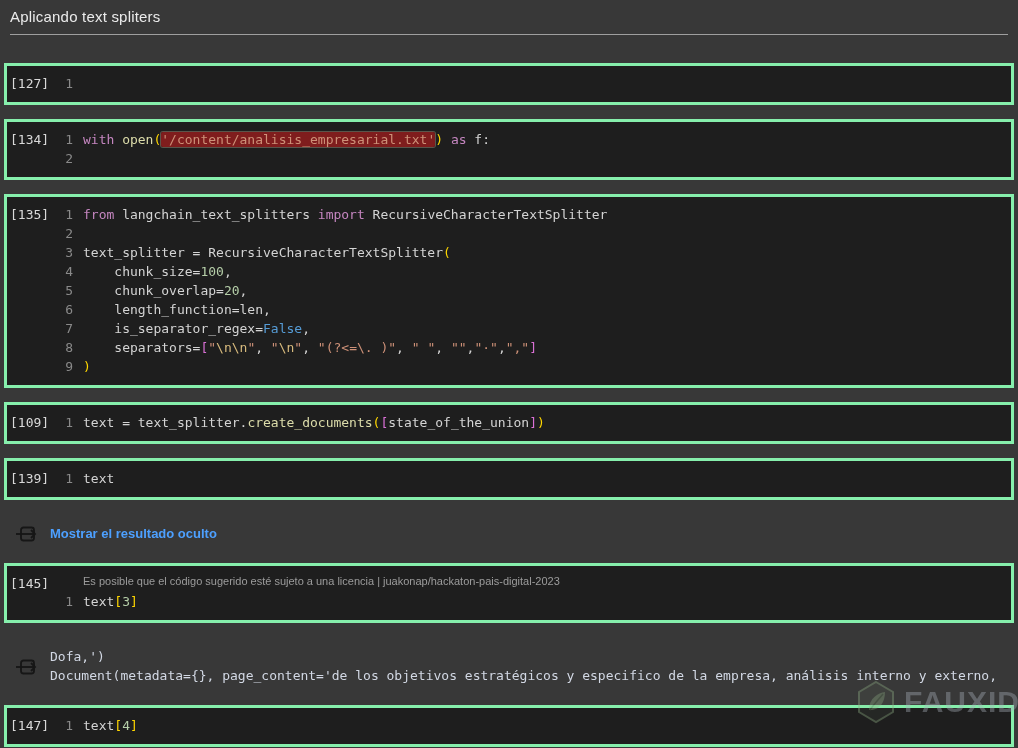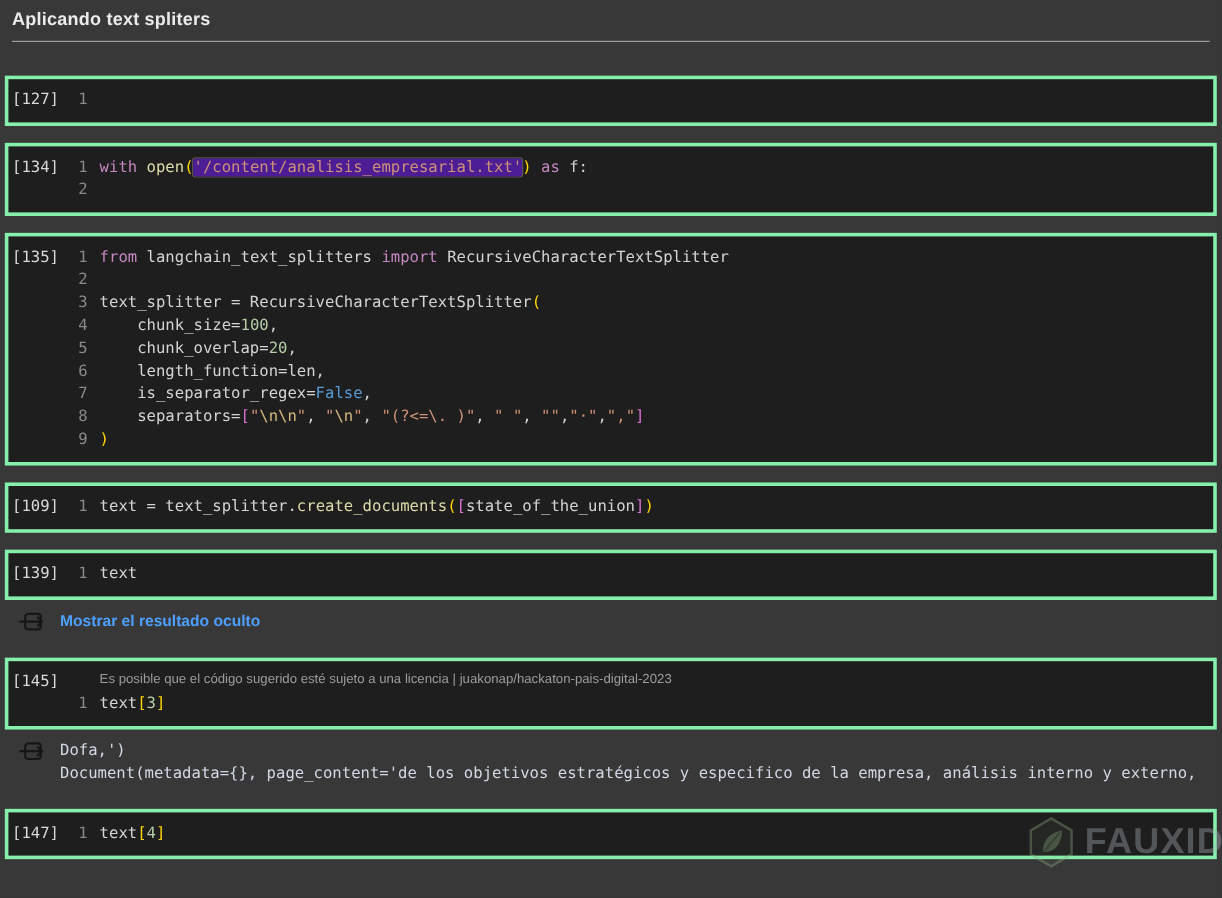--- a/index.html
+++ b/index.html
@@ -1,51 +1,51 @@
 <!DOCTYPE html>
 <html><head>
 <meta charset="utf-8">
 <style>
   *{margin:0;padding:0;box-sizing:border-box}
   html,body{width:1018px;height:748px;overflow:hidden}
   body{background:#383838;font-family:"Liberation Sans",sans-serif;position:relative}
 
   .header{padding:8px 10px 0}
-  .header .title{color:#ebebeb;font-size:15px;font-weight:bold;letter-spacing:.2px;padding-bottom:9px}
+  .header .title{color:#ebebeb;font-size:15px;font-weight:normal;letter-spacing:.2px;padding-bottom:9px}
   .header .rule{border-bottom:1px solid #9f9f9f}
 
   .cell{margin:14px 4px 0;background:#1e1e1e;border:3px solid #86efac;display:flex;align-items:flex-start;padding:8px 0 9px}
   .cell.first{margin-top:28px}
   .exec{width:50px;padding-left:3px;color:#d9d9d9;font:13px/19px "DejaVu Sans Mono",monospace;flex:none}
   .code{flex:1;font:13px/19px "DejaVu Sans Mono",monospace;cursor:text}
   .codeline{display:flex;min-height:19px}
   .ln{width:16px;text-align:right;color:#8a8a8a;flex:none;margin-right:10px}
   .src{white-space:pre}
   .notice{font:11px/15px "Liberation Sans",sans-serif;color:#9c9c9c;margin-left:26px;margin-bottom:3px}
 
-  .output{margin:2px 4px 0;padding:6px 0 6px 12px;display:flex;align-items:flex-start;gap:12px}
+  .output{margin:18px 4px 0;padding:6px 0 6px 12px;display:flex;align-items:center;gap:12px}
   .outicon{flex:none;width:22px;height:18px;margin-top:1px;cursor:pointer}
   .outbody{font:13px/19px "DejaVu Sans Mono",monospace;color:#d2d8e4}
   .outline{white-space:pre}
   .outlink{color:#4da0ff;font:600 13px/19px "Liberation Sans",sans-serif;cursor:pointer}
 
   .bulb{display:inline-block;width:16px;height:15px;margin-right:13px;vertical-align:-2px}
 
   
   .tk-plain{color:#d4d4d4}
   .tk-kw{color:#c586c0}
   .tk-fn{color:#dcdcaa}
   .tk-magic{color:#569cd6}
   .tk-str{color:#ce9178}
   .tk-esc{color:#d7ba7d}
   .tk-num{color:#b5cea8}
   .tk-bool{color:#569cd6}
   .tk-b1{color:#ffd700}
   .tk-b2{color:#da70d6}
-  .tk-strhl{color:#ce9178;background:#4c1d95;border-radius:2px;box-shadow:0 0 0 1px #5a554b}
+  .tk-strhl{color:#ce9178;background:#7f1d1d;border-radius:2px;box-shadow:0 0 0 1px #5a554b}
 
   .watermark{position:absolute;left:856px;top:680px;display:flex;align-items:center;gap:8px;opacity:.38;pointer-events:none}
   .wm-text{font:bold 30px "Liberation Sans",sans-serif;color:#aab2bc;letter-spacing:1px}
 </style>
 </head>
 <body>
 
 <div class="header">
   <div class="title">Aplicando text spliters</div>
   <div class="rule"></div>

